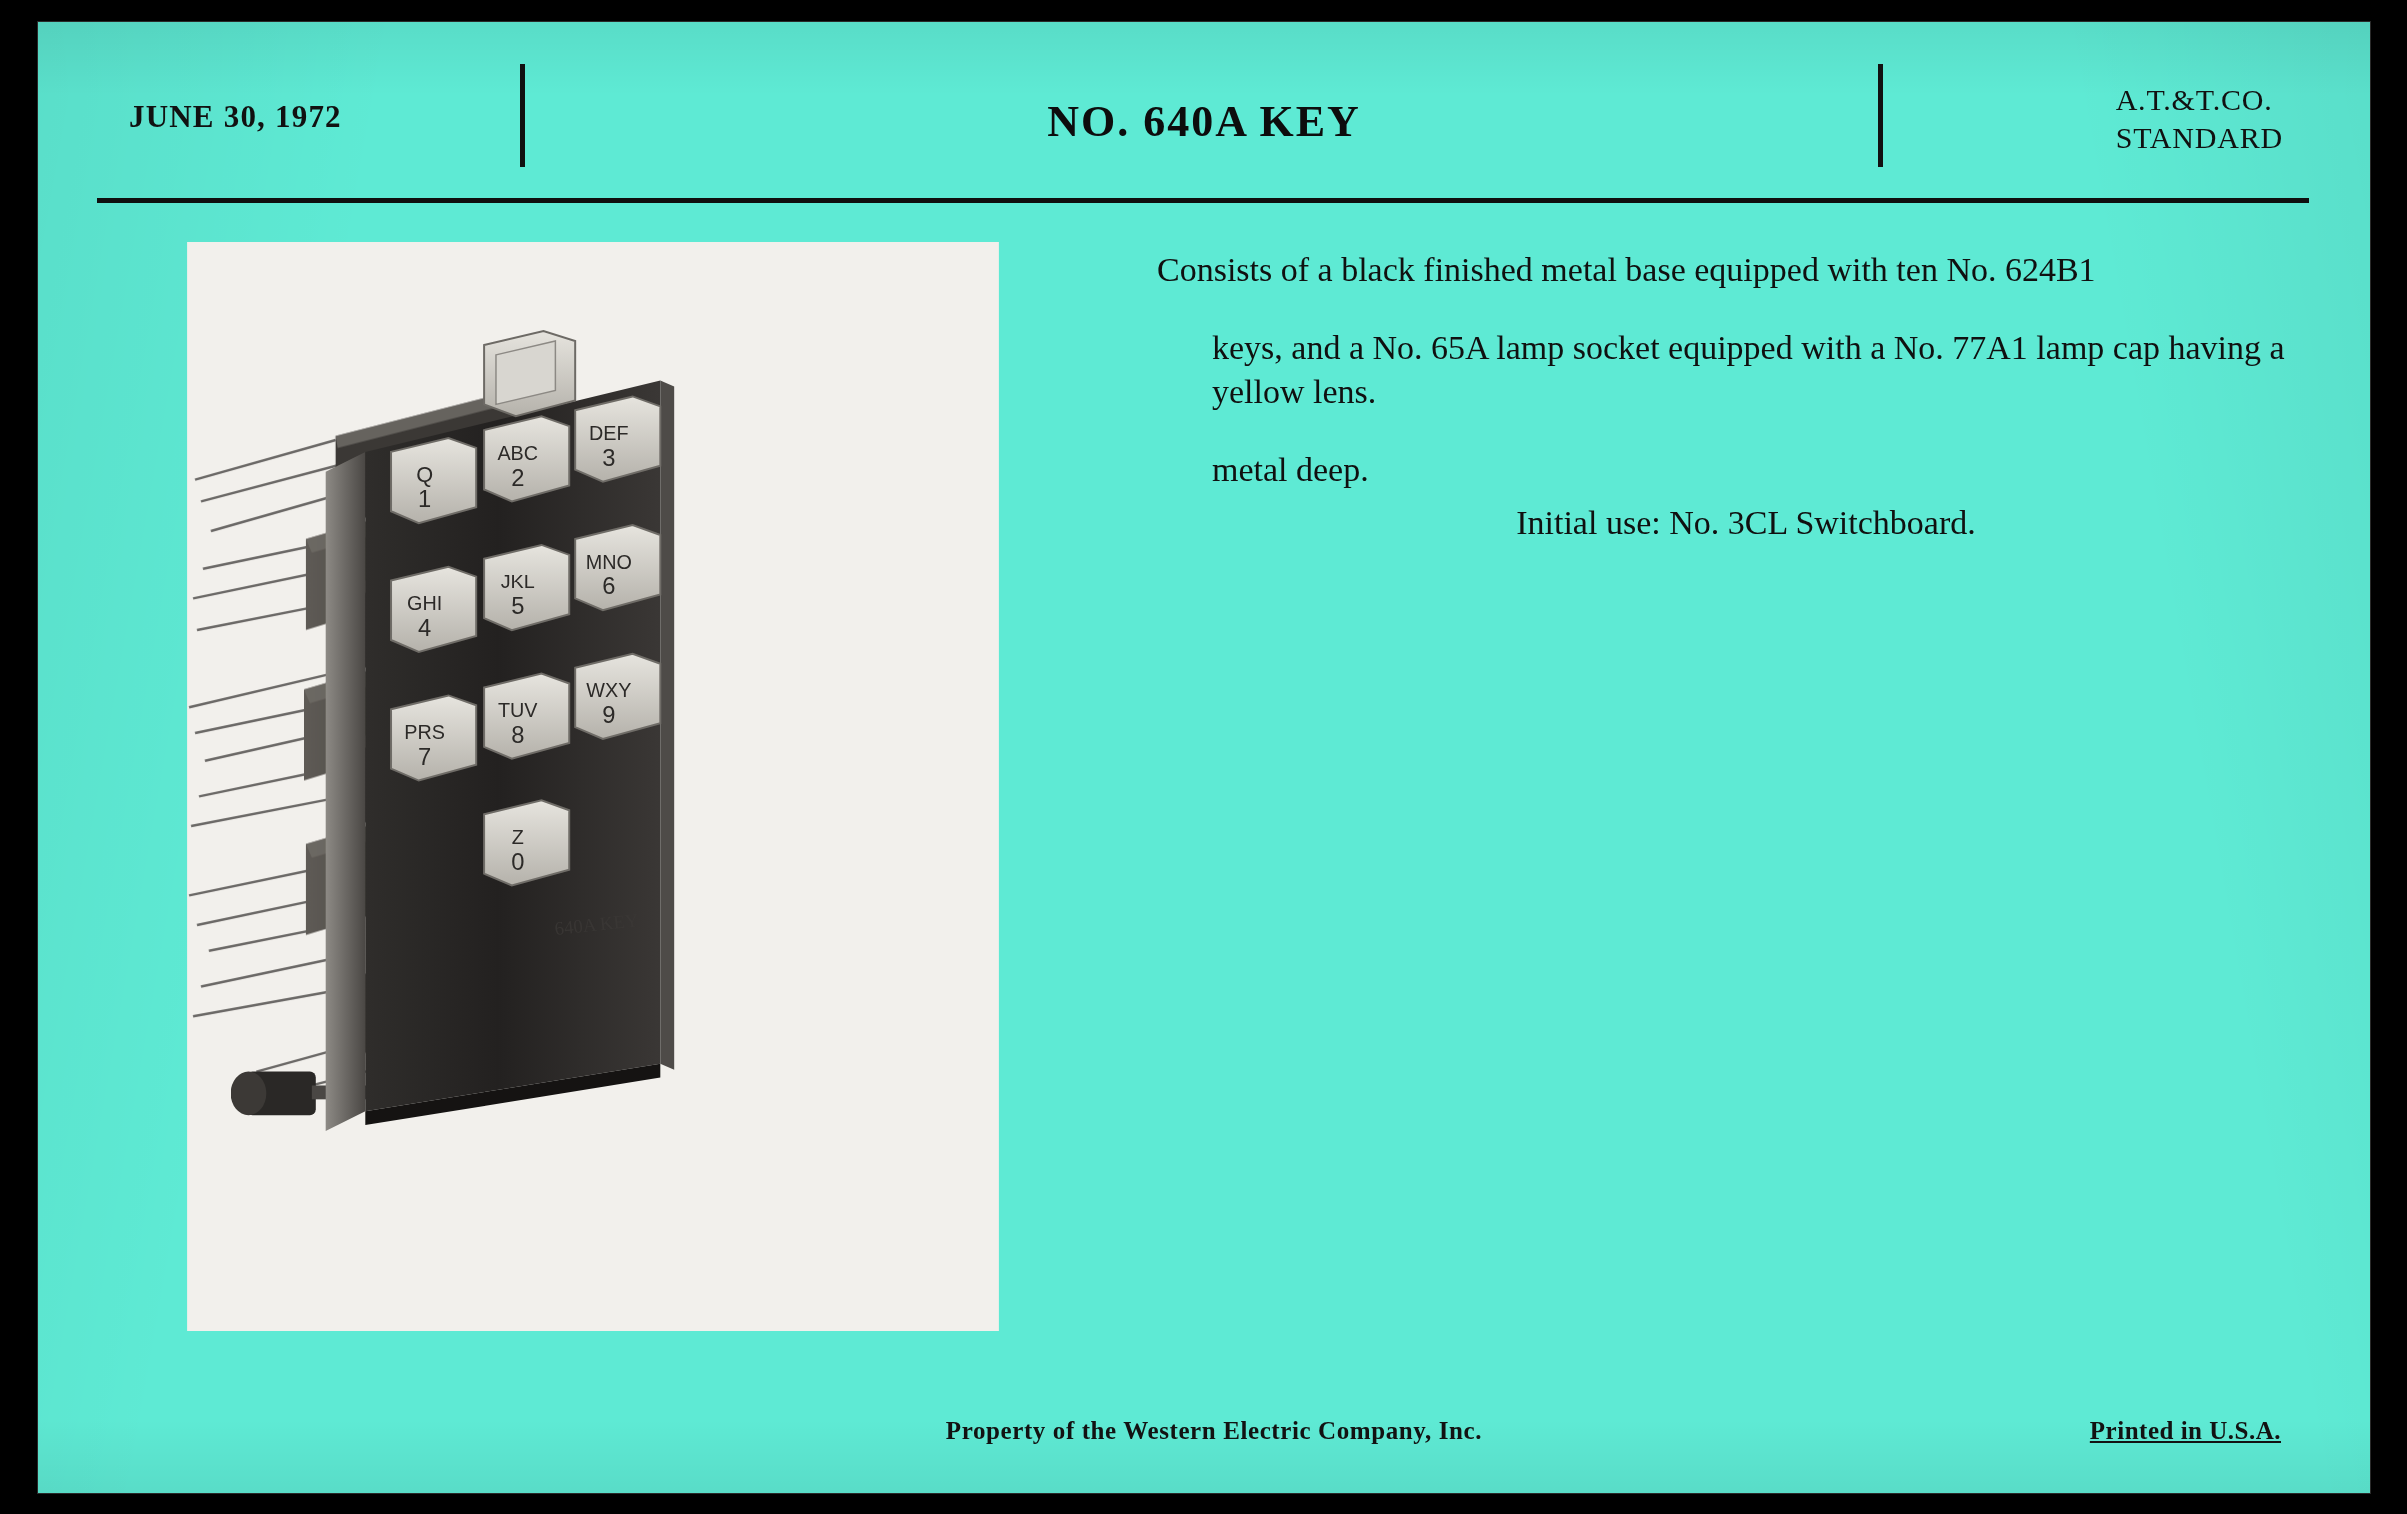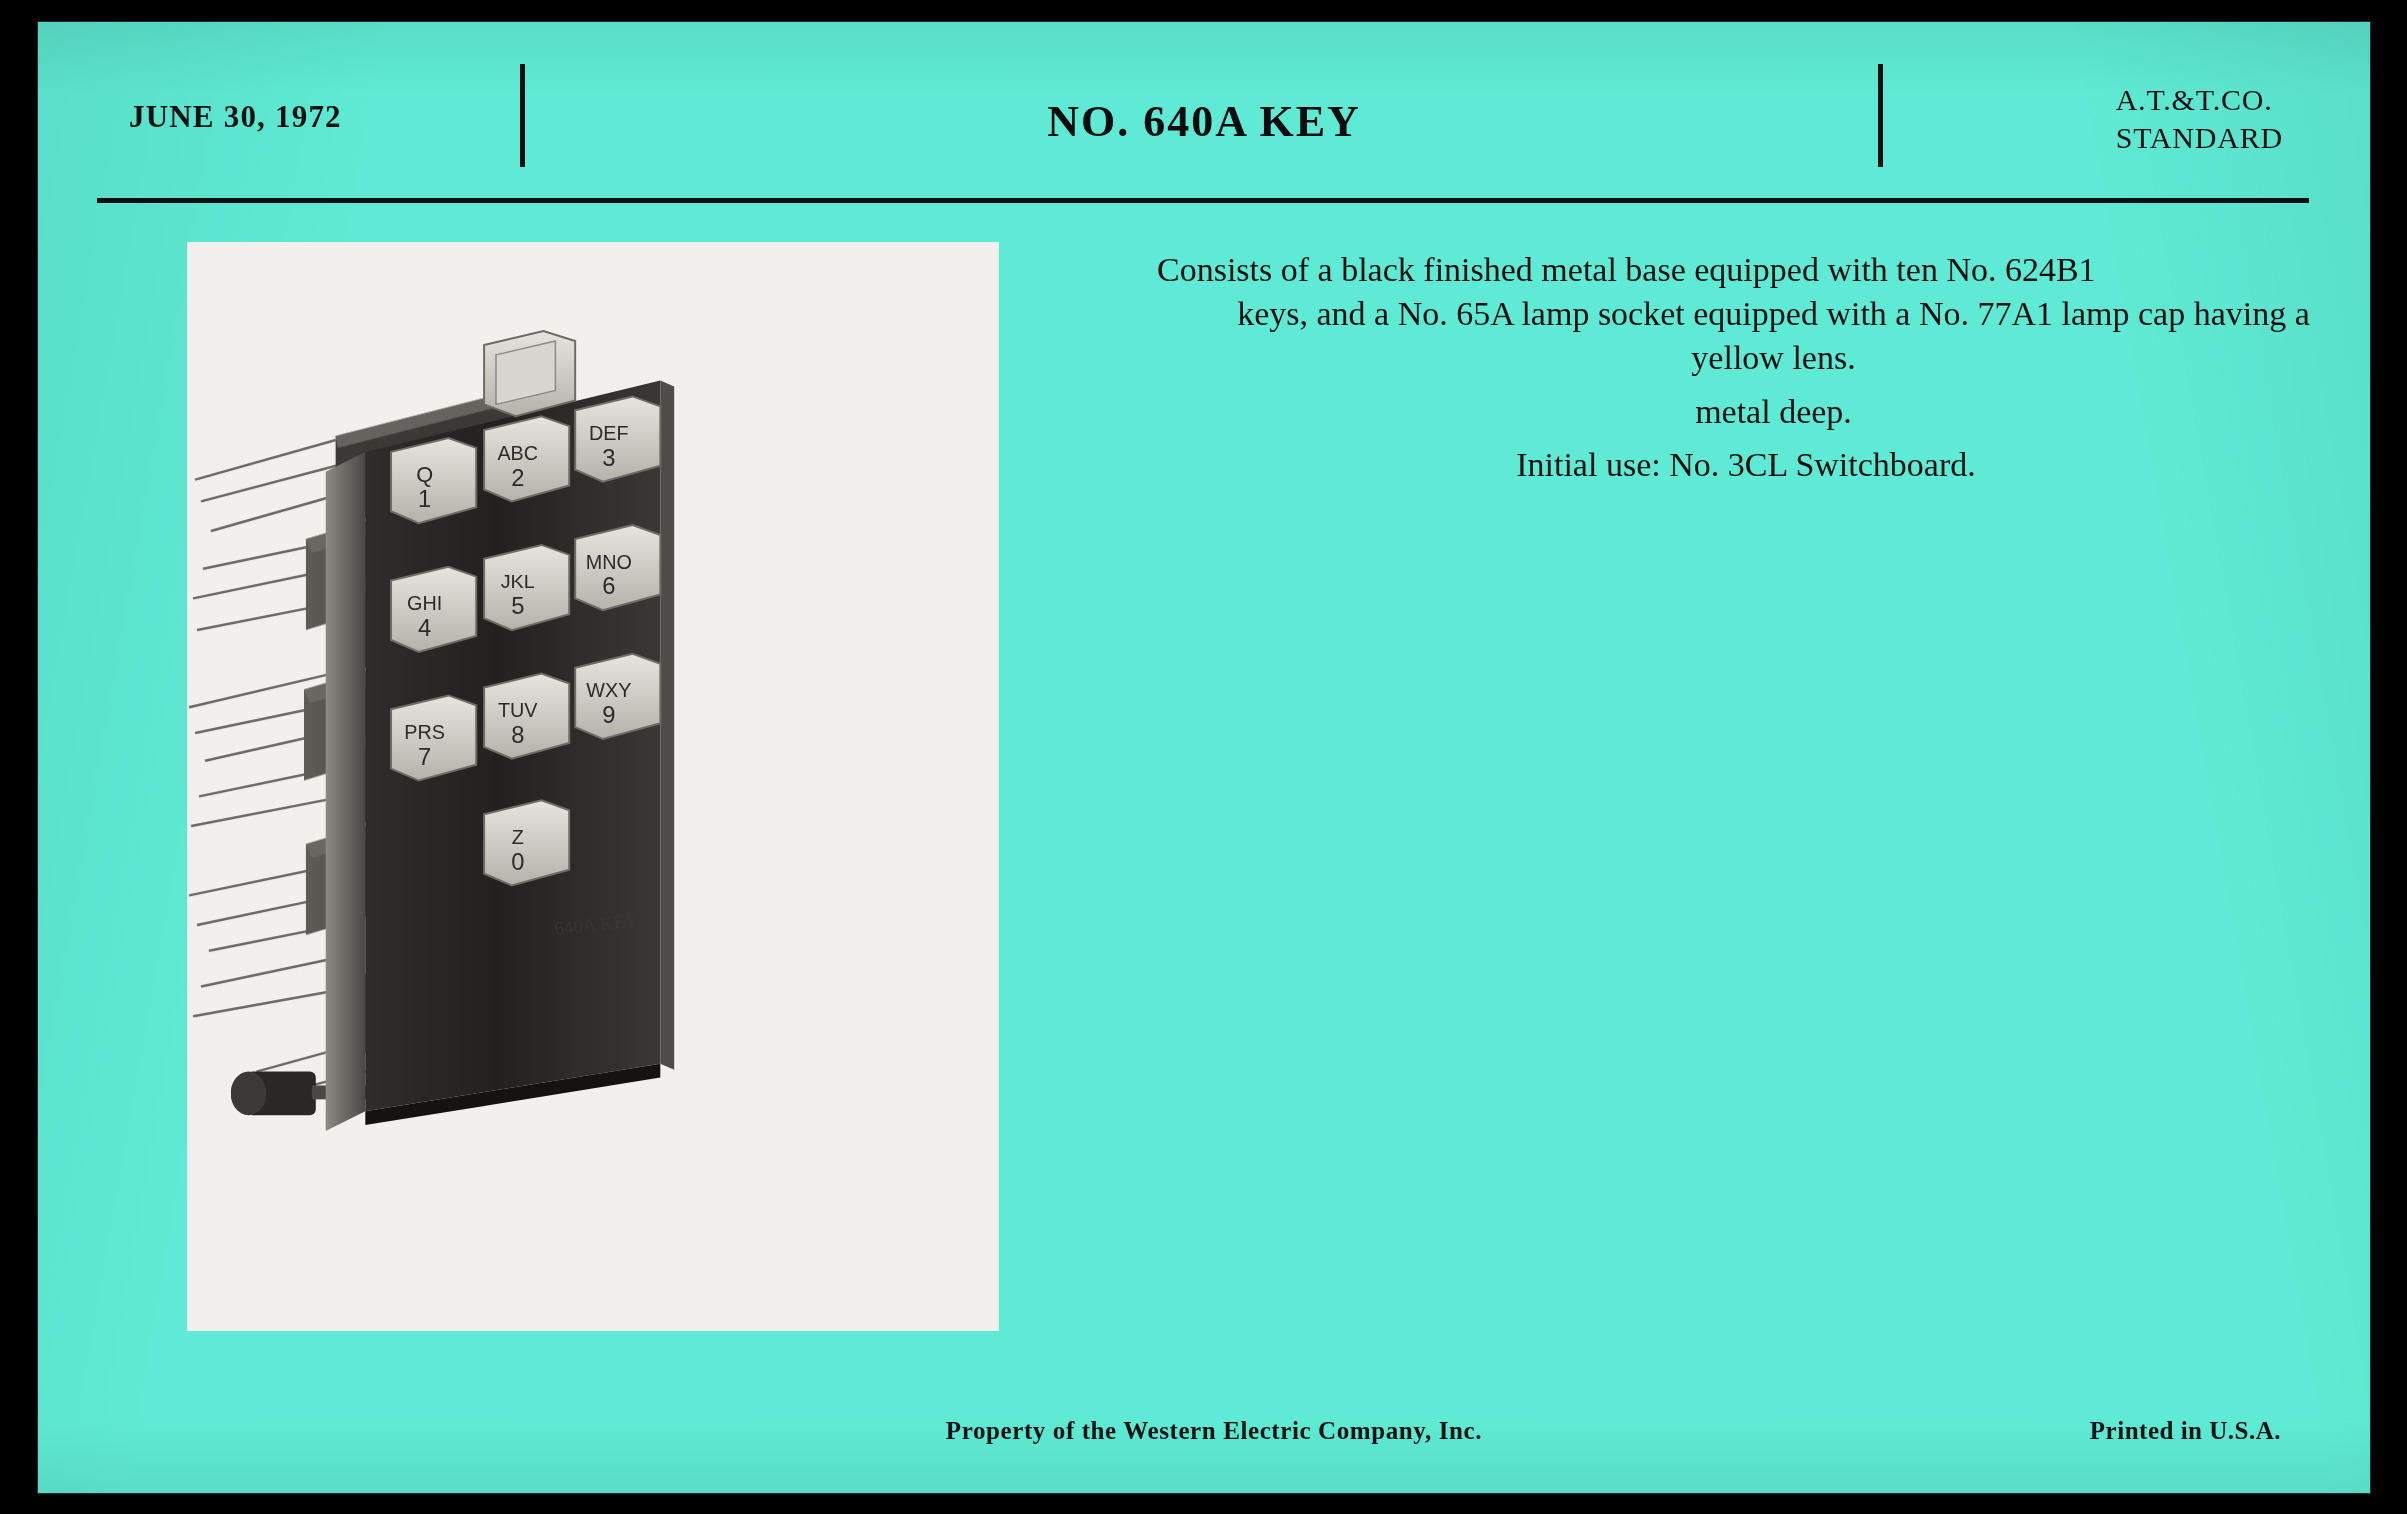--- a/index.html
+++ b/index.html
@@ -105,21 +105,22 @@
   }
   .para {
     font-size: 34px;
     line-height: 1.29;
     margin-bottom: 10px;
     text-align: justify;
   }
   .para .indent {
     display: block;
     padding-left: 55px;
-    text-align: center;
+    text-align: left;
+    margin-top: 34px;
   }
   .para.last { text-align: center; }
 
   
   .photo {
     position: absolute;
     left: 149px;
     top: 220px;
     width: 812px;
     height: 1089px;
@@ -140,20 +141,21 @@
     padding-left: 20px;
   }
   .footer-right {
     position: absolute;
     right: 89px;
     bottom: 48px;
     font-size: 25px;
     font-weight: bold;
     letter-spacing: 0.5px;
     color: #121212;
+    text-decoration: underline;
   }
 </style>
 </head>
 <body>
 
 <div class="page">
 
   <div class="header">
     <div class="header-date">JUNE 30, 1972</div>
     <div class="rule-v left"></div>

